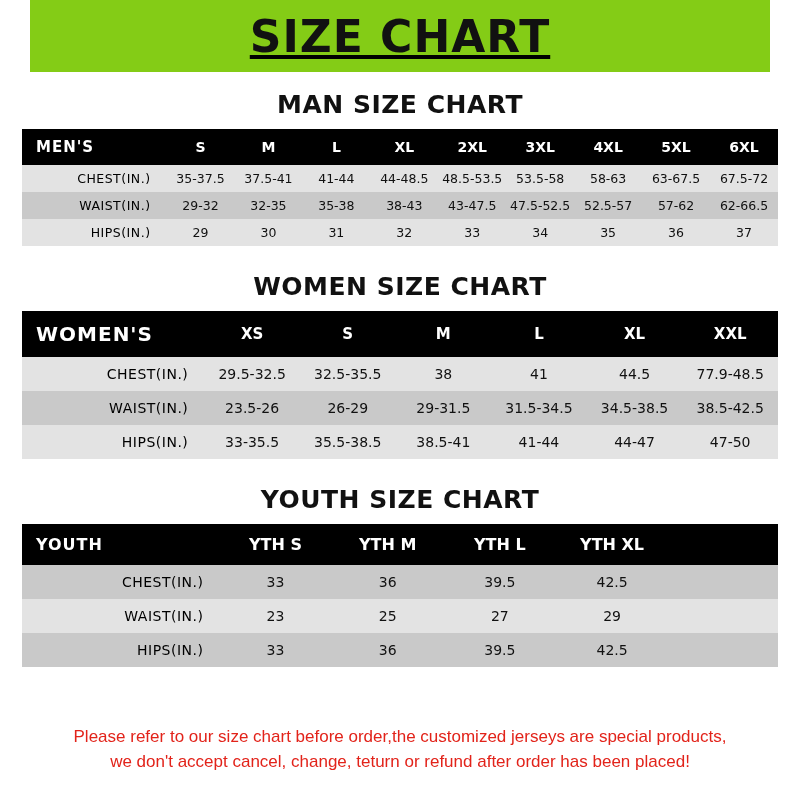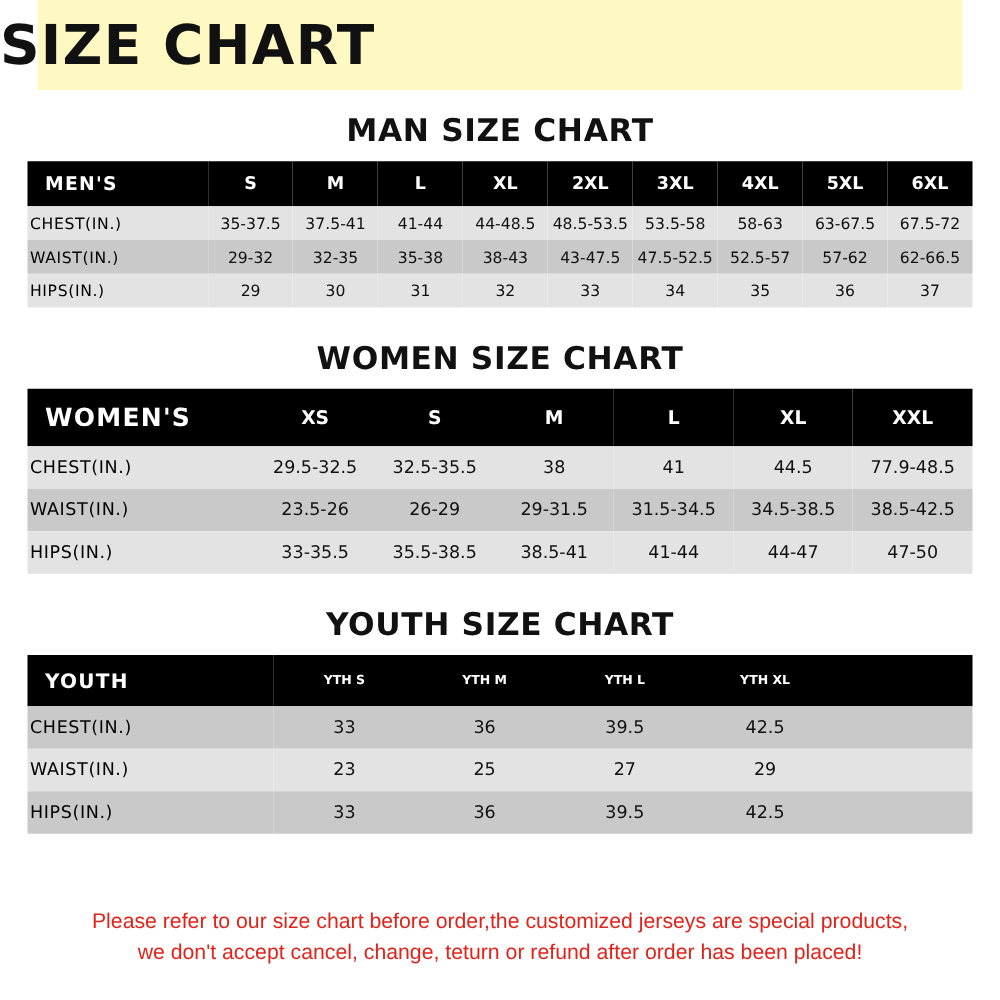--- a/index.html
+++ b/index.html
@@ -17,25 +17,27 @@
     position: relative;
     width: 800px;
     height: 800px;
     background: #ffffff;
     box-sizing: border-box;
     display: flex;
     flex-direction: column;
   }
   
   .header-band {
-    background: #fef9c3;
+    background: #84cc16;
     height: 72px;
     display: flex;
     align-items: center;
+    justify-content: center;
     position: relative;
+    text-decoration: underline;
   }
   .header-band .white-block-left,
   .header-band .white-block-right {
     position: absolute;
     top: 0;
     width: 30px;
     height: 72px;
     background: #ffffff;
   }
   .header-band .white-block-left { left: 0; }
@@ -85,34 +87,34 @@
     font-size: 15px;
     letter-spacing: 1px;
   }
   .chart-table td {
     font-size: 12.5px;
     color: #111111;
     text-align: center;
     padding: 6px 2px;
   }
   .chart-table td.rowlabel {
-    text-align: left;
+    text-align: right;
     padding-right: 16px;
     letter-spacing: 0.5px;
     color: #000000;
   }
   .chart-table tbody tr.odd td { background: #e3e3e3; }
   .chart-table tbody tr.even td { background: #c9c9c9; }
 
   
   .women th { font-size: 15px; padding: 11px 2px; }
   .women th.rowlabel { font-size: 20px; }
   .women td { font-size: 14px; padding: 9px 2px; }
 
-  .youth th { font-size: 10px; padding: 11px 2px; }
+  .youth th { font-size: 16px; padding: 11px 2px; }
   .youth th.rowlabel { font-size: 16px; }
   .youth td { font-size: 14px; padding: 9px 2px; }
 
   
   .footer-note {
     color: #e2231a;
     font-family: "Liberation Sans", sans-serif;
     font-size: 17px;
     line-height: 1.45;
     text-align: center;

